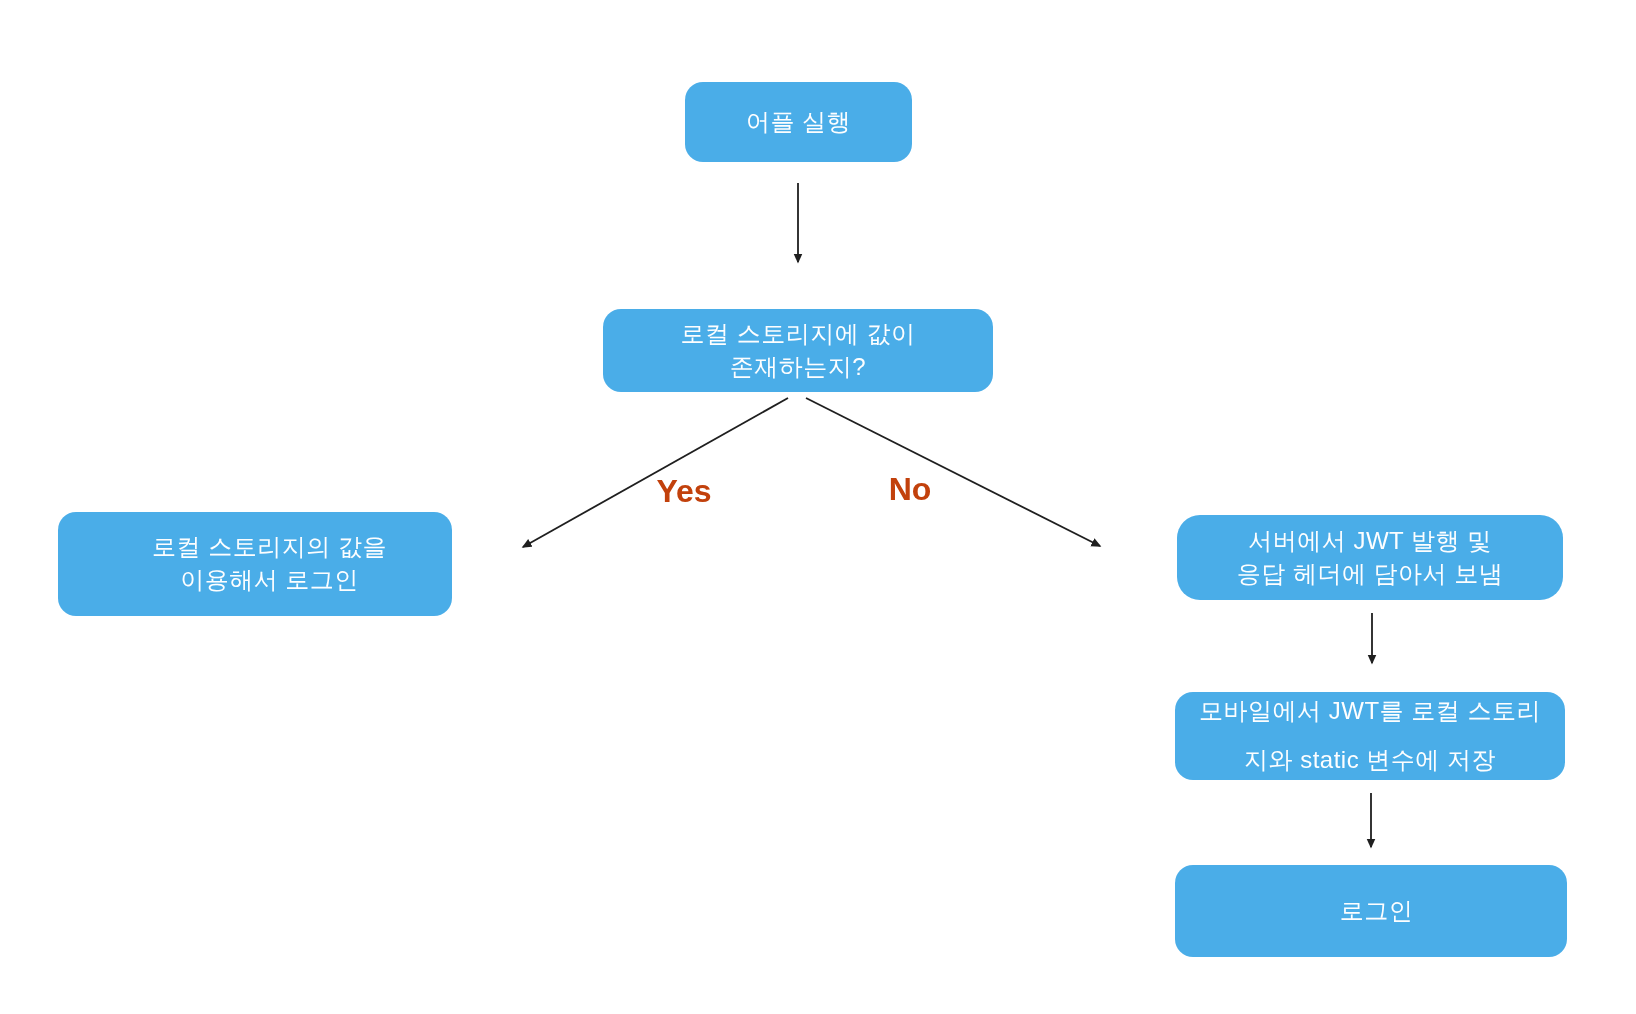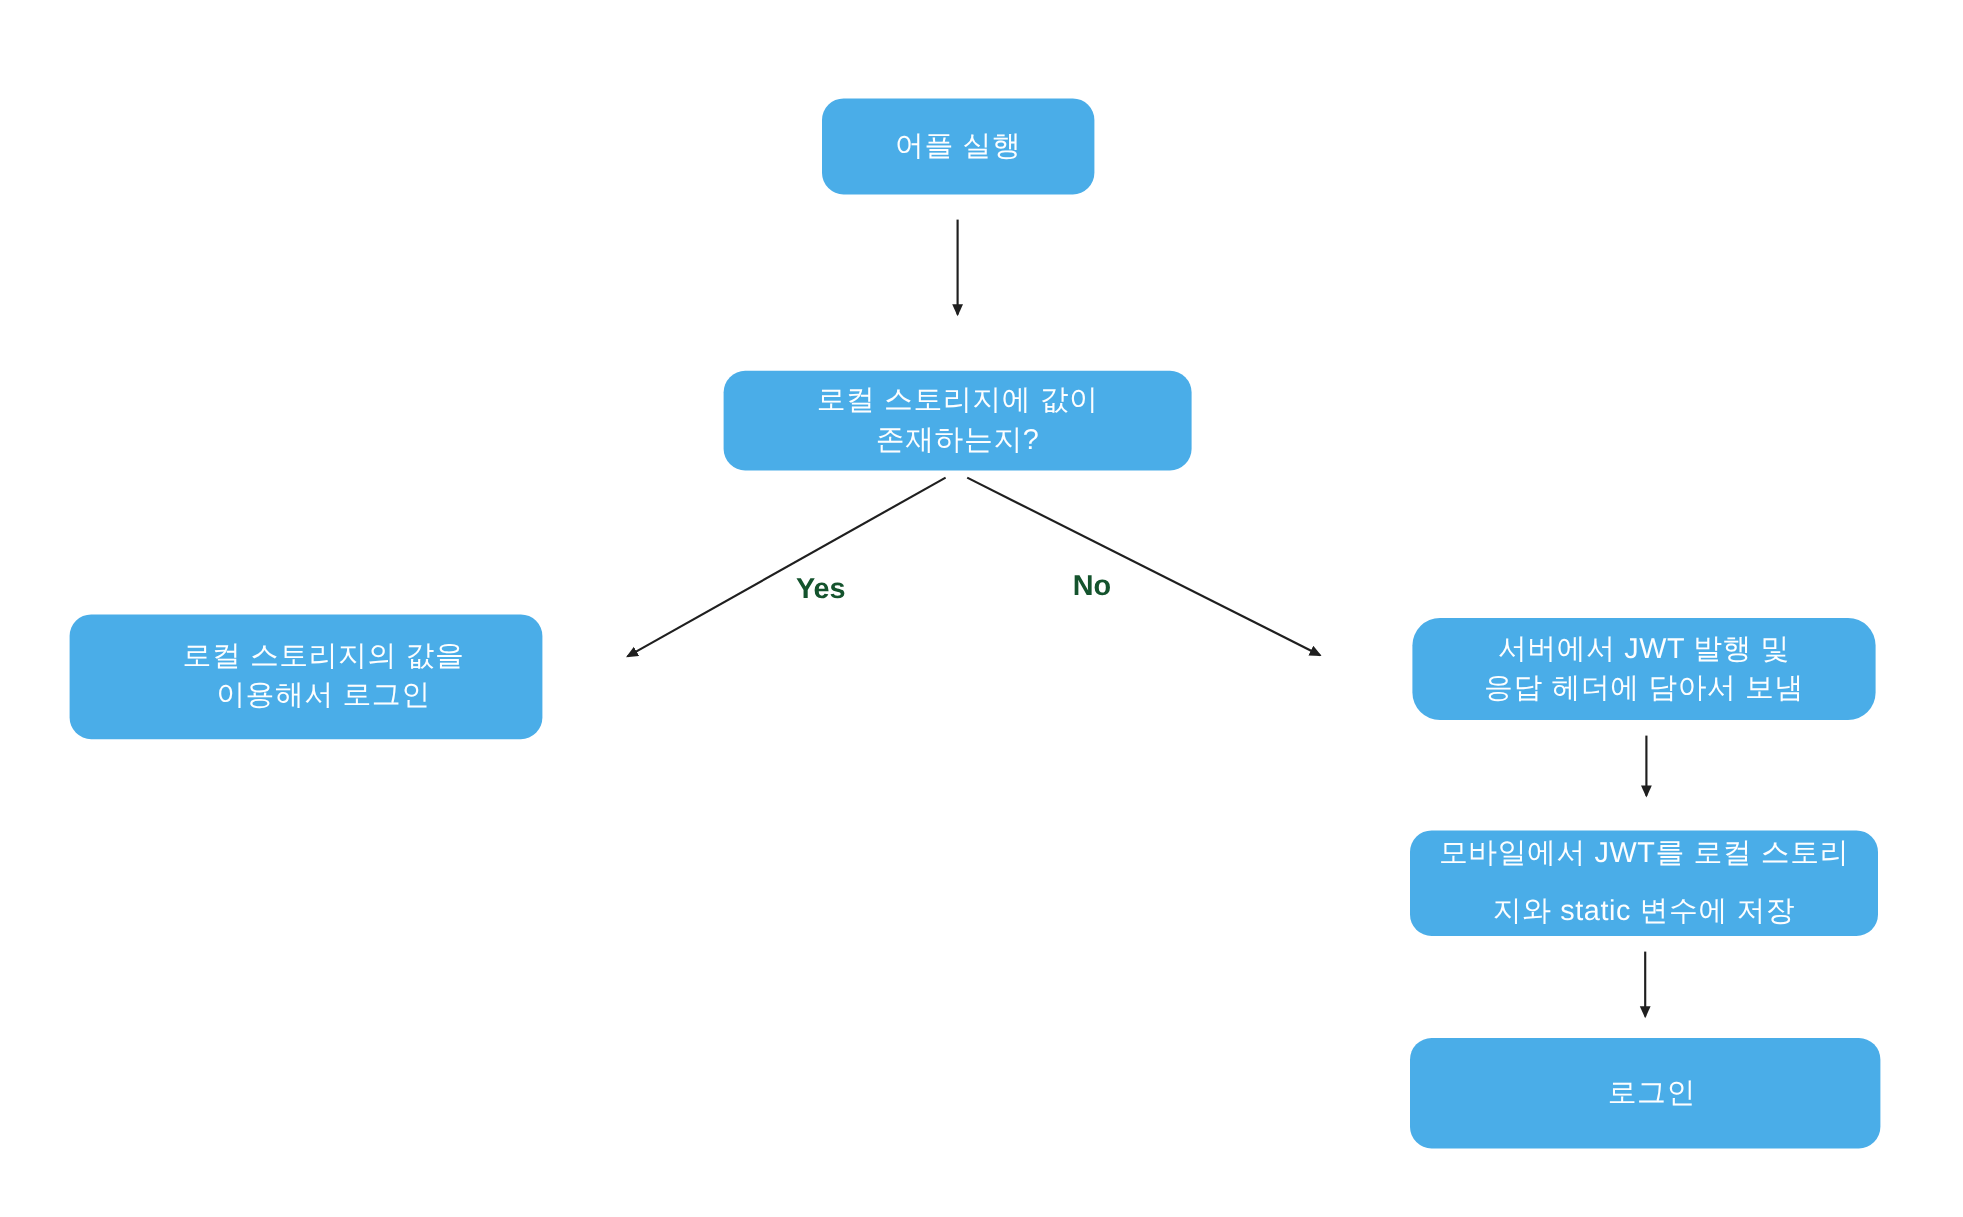--- a/index.html
+++ b/index.html
@@ -39,22 +39,22 @@
     font-size: 24px;
     line-height: 1.36;
     font-weight: 500;
     letter-spacing: 0.5px;
     box-sizing: border-box;
     padding: 4px 10px;
   }
   .edge-label {
     position: absolute;
     transform: translate(-50%, -50%);
-    color: #14532d;
-    font-size: 24px;
+    color: #c2410c;
+    font-size: 32px;
     font-weight: 600;
     white-space: nowrap;
   }
 </style>
 </head>
 <body>
 
 <div class="canvas">
 
   <svg class="edges-layer">

